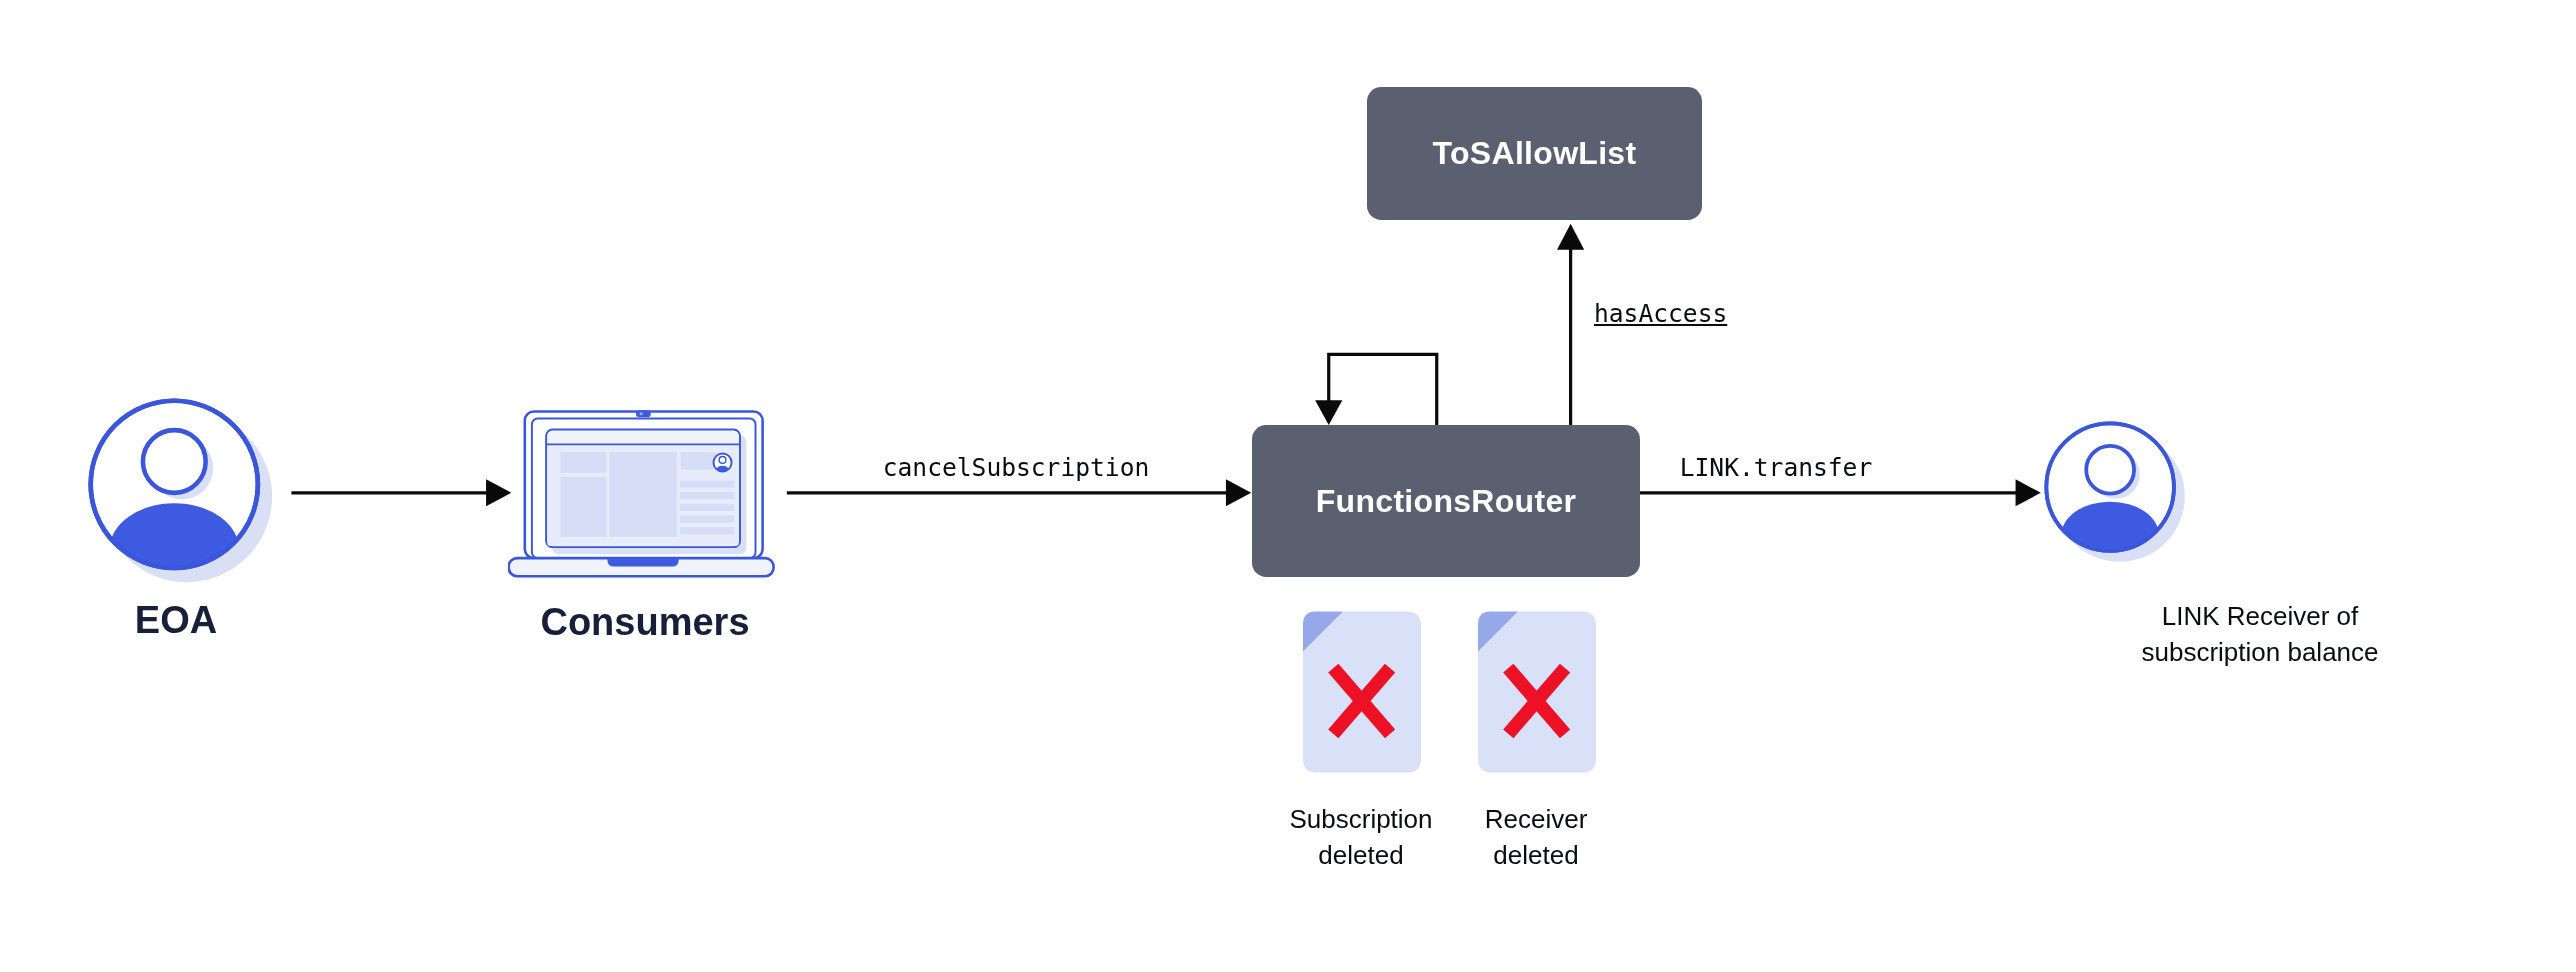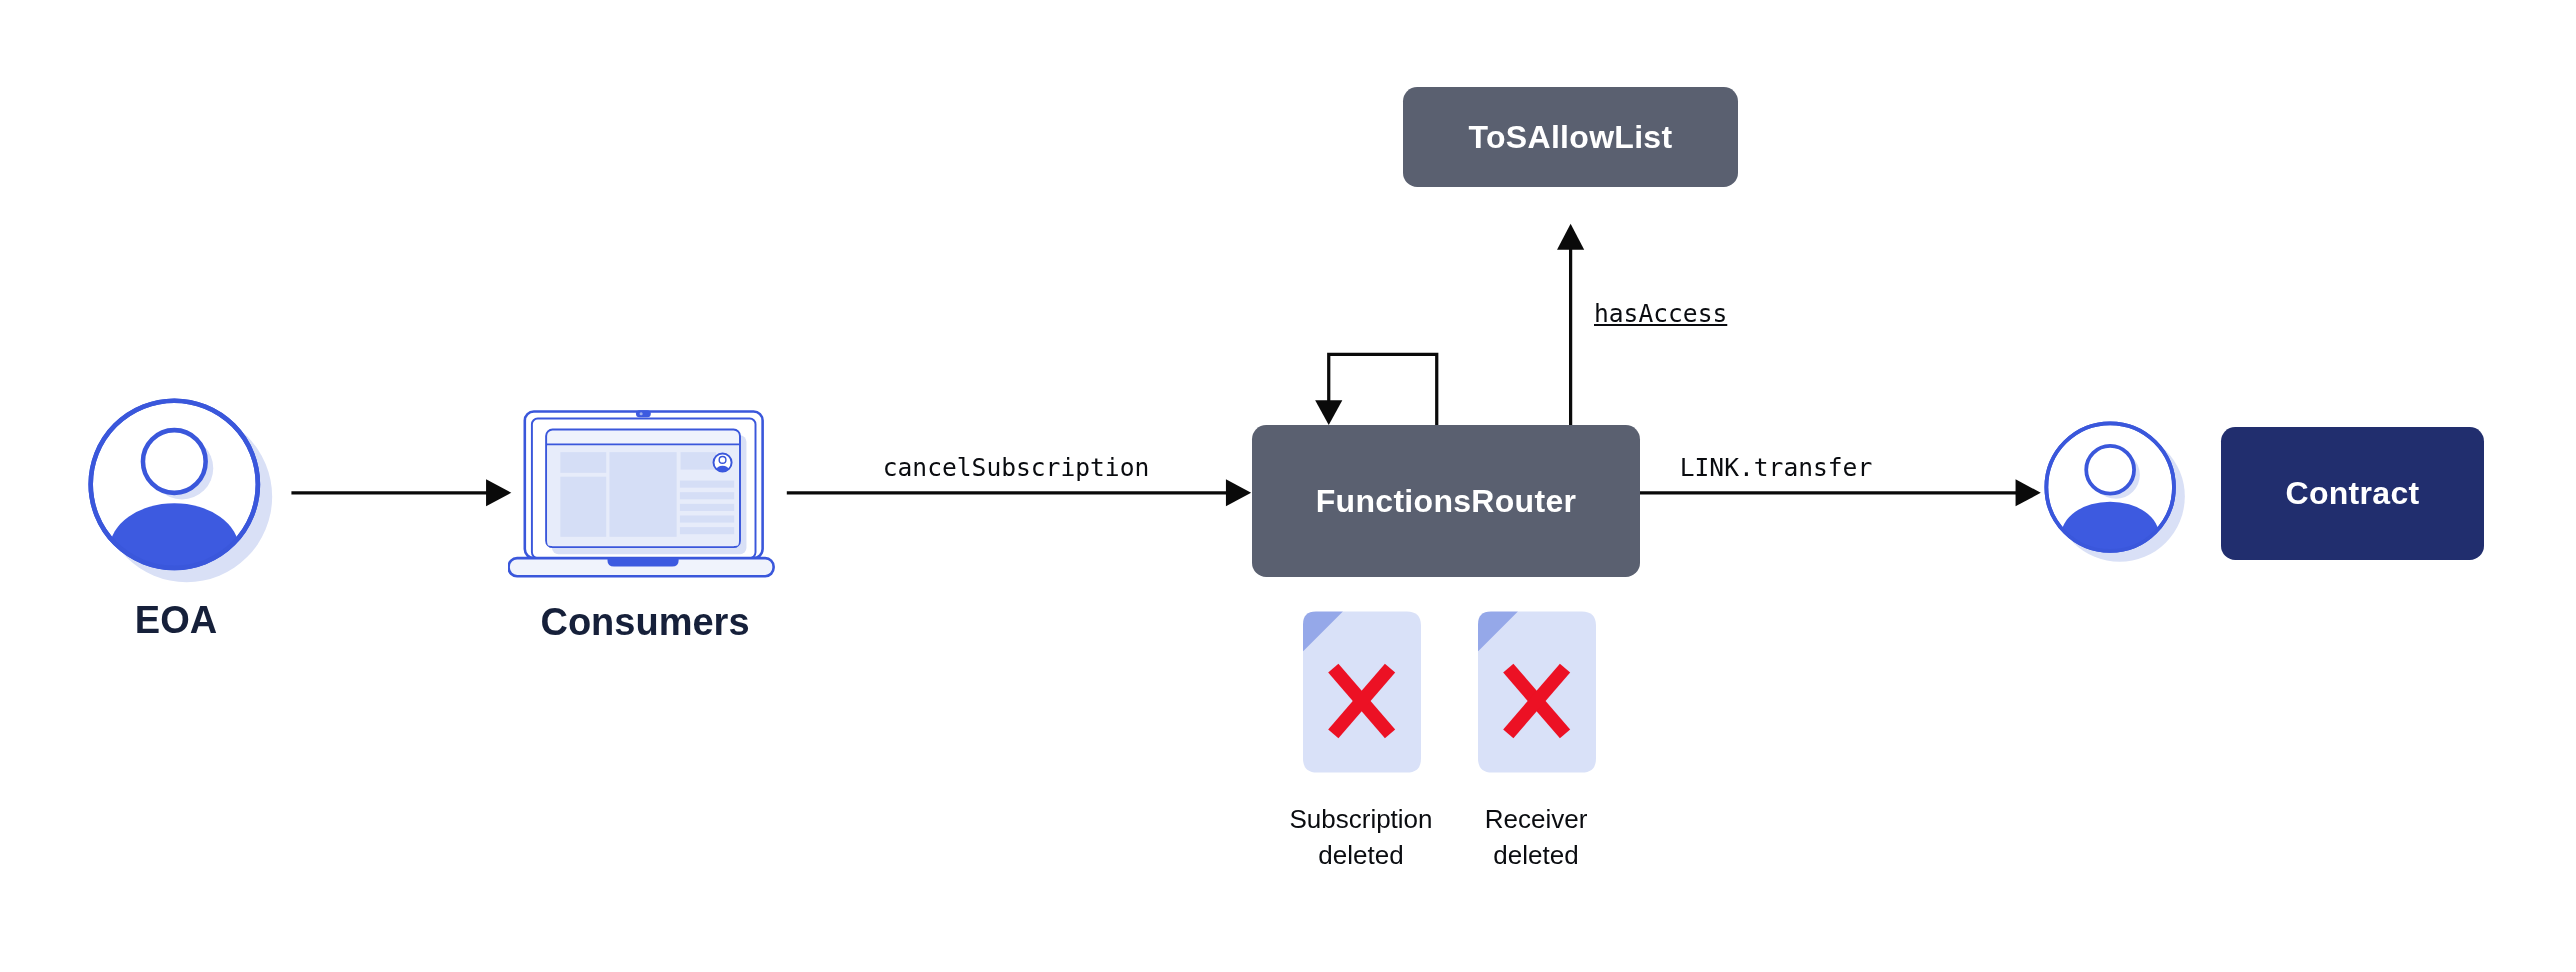--- a/index.html
+++ b/index.html
@@ -146,47 +146,48 @@
   </svg>
   <div class="big-label" style="left:645px;top:602px">Consumers</div>
 
   <div class="mono-label" style="left:1016px;top:452px">cancelSubscription</div>
 
 
   <div class="mono-label left-anchored" style="left:1594px;top:298px">hasAccess</div>
 
   <div class="mono-label" style="left:1776px;top:452px">LINK.transfer</div>
 
-  <div class="node-box slate" style="left:1403px;top:87px;width:335px;height:100px">
+  <div class="node-box slate" style="left:1367px;top:87px;width:335px;height:133px">
     <span>ToSAllowList</span>
   </div>
 
   <div class="node-box slate" style="left:1252px;top:425px;width:388px;height:152px">
     <span>FunctionsRouter</span>
   </div>
 
-  <div class="node-box navy" style="left:2221px;top:427px;width:263px;height:133px">
-    <span>Contract</span>
-  </div>
 
   <svg class="abs" style="left:2042px;top:419px" width="145" height="145" viewBox="0 0 100 100">
     <defs>
         <clipPath id="clipRcv">
           <circle cx="47" cy="47" r="44"></circle>
         </clipPath>
       </defs>
     <circle class="fill-lav" cx="53.5" cy="53.5" r="45"></circle>
     <circle cx="47" cy="47" r="44" fill="#ffffff" class="stroke-blue" stroke-width="2.6"></circle>
     <g clip-path="url(#clipRcv)">
       <circle class="fill-lav" cx="51" cy="38.5" r="16.5"></circle>
       <circle cx="47" cy="35" r="16.5" fill="#ffffff" class="stroke-blue" stroke-width="2.6"></circle>
       <ellipse class="fill-royal" cx="47" cy="81" rx="34" ry="24"></ellipse>
     </g>
     <circle cx="47" cy="47" r="44" fill="none" class="stroke-blue" stroke-width="2.6"></circle>
   </svg>
+  <div class="small-label" style="left:2260px;top:598px">
+    <span style="display:block">LINK Receiver of</span>
+    <span style="display:block">subscription balance</span>
+  </div>
 
   <svg class="abs" style="left:1303px;top:611px" width="118" height="162" viewBox="0 0 183 250">
     <path class="fill-doc" d="M62 0 H161 Q183 0 183 22 V228 Q183 250 161 250 H22 Q0 250 0 228 V62 Z"></path>
     <path class="fill-fold" d="M62 0 L0 62 V20 Q0 0 20 0 Z"></path>
     <g>
       <line class="stroke-red" x1="47" y1="88" x2="135" y2="190" stroke-width="21"></line>
       <line class="stroke-red" x1="135" y1="88" x2="47" y2="190" stroke-width="21"></line>
     </g>
   </svg>
   <div class="small-label" style="left:1361px;top:801px">

